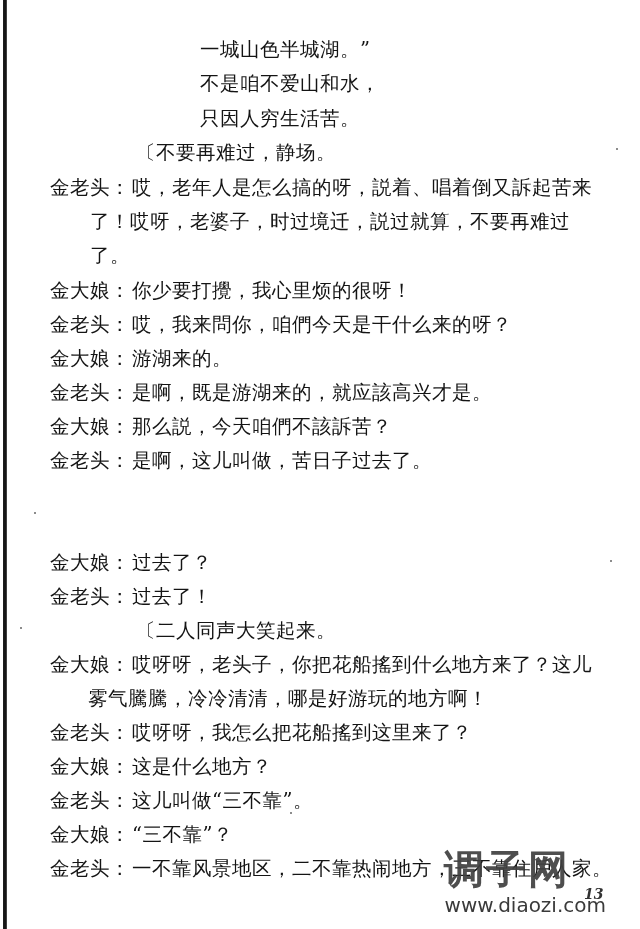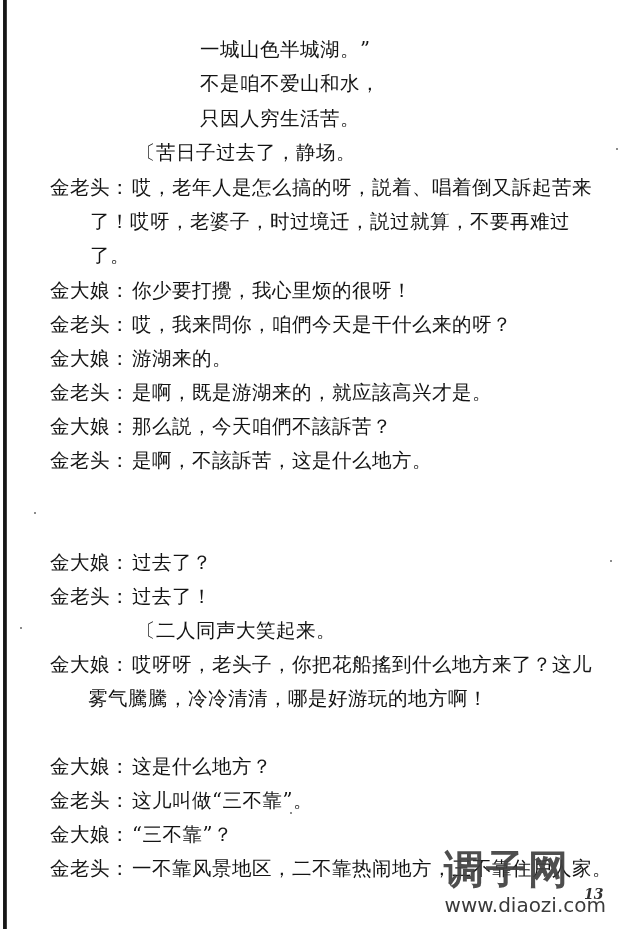--- a/index.html
+++ b/index.html
@@ -46,21 +46,21 @@
 <body>
 
 <div class="binding"></div>
 
 <div class="page">
 
   <div class="line verse" style="top:37px">一城山色半城湖。”</div>
   <div class="line verse" style="top:71px">不是咱不爱山和水，</div>
   <div class="line verse" style="top:106px">只因人穷生活苦。</div>
 
-  <div class="line stage" style="top:140px">〔苦日子过去了，静场。</div>
+  <div class="line stage" style="top:140px">〔不要再难过，静场。</div>
 
   <div class="line speaker" style="top:175px">
     <span class="name">金老头</span><span class="colon">：</span><span>哎，老年人是怎么搞的呀，説着、唱着倒又訴起苦来</span>
   </div>
   <div class="line cont" style="top:209px">了！哎呀，老婆子，时过境迁，説过就算，不要再难过</div>
   <div class="line cont" style="top:243px">了。</div>
 
   <div class="line speaker" style="top:278px">
     <span class="name">金大娘</span><span class="colon">：</span><span>你少要打攪，我心里烦的很呀！</span>
   </div>
@@ -75,40 +75,43 @@
 
   <div class="line speaker" style="top:414px">
     <span class="name">金大娘</span><span class="colon">：</span><span>那么説，今天咱們不該訴苦？</span>
   </div>
 
   <div class="line speaker" style="top:380px">
     <span class="name">金老头</span><span class="colon">：</span><span>是啊，既是游湖来的，就应該高兴才是。</span>
   </div>
 
   <div class="line speaker" style="top:448px">
-    <span class="name">金老头</span><span class="colon">：</span><span>是啊，不該訴苦，这是什么地方。</span>
+    <span class="name">金老头</span><span class="colon">：</span><span>是啊，这儿叫做，苦日子过去了。</span>
   </div>
 
 
 
   <div class="line speaker" style="top:550px">
     <span class="name">金大娘</span><span class="colon">：</span><span>过去了？</span>
   </div>
 
   <div class="line speaker" style="top:584px">
     <span class="name">金老头</span><span class="colon">：</span><span>过去了！</span>
   </div>
 
   <div class="line stage" style="top:618px">〔二人同声大笑起来。</div>
 
   <div class="line speaker" style="top:652px">
     <span class="name">金大娘</span><span class="colon">：</span><span>哎呀呀，老头子，你把花船搖到什么地方来了？这儿</span>
   </div>
   <div class="line cont2" style="top:686px">雾气騰騰，冷冷清清，哪是好游玩的地方啊！</div>
 
+  <div class="line speaker" style="top:720px">
+    <span class="name">金老头</span><span class="colon">：</span><span>哎呀呀，我怎么把花船搖到这里来了？</span>
+  </div>
 
   <div class="line speaker" style="top:754px">
     <span class="name">金大娘</span><span class="colon">：</span><span>这是什么地方？</span>
   </div>
 
   <div class="line speaker" style="top:788px">
     <span class="name">金老头</span><span class="colon">：</span><span>这儿叫做“三不靠”。</span>
   </div>
 
   <div class="line speaker" style="top:822px">

